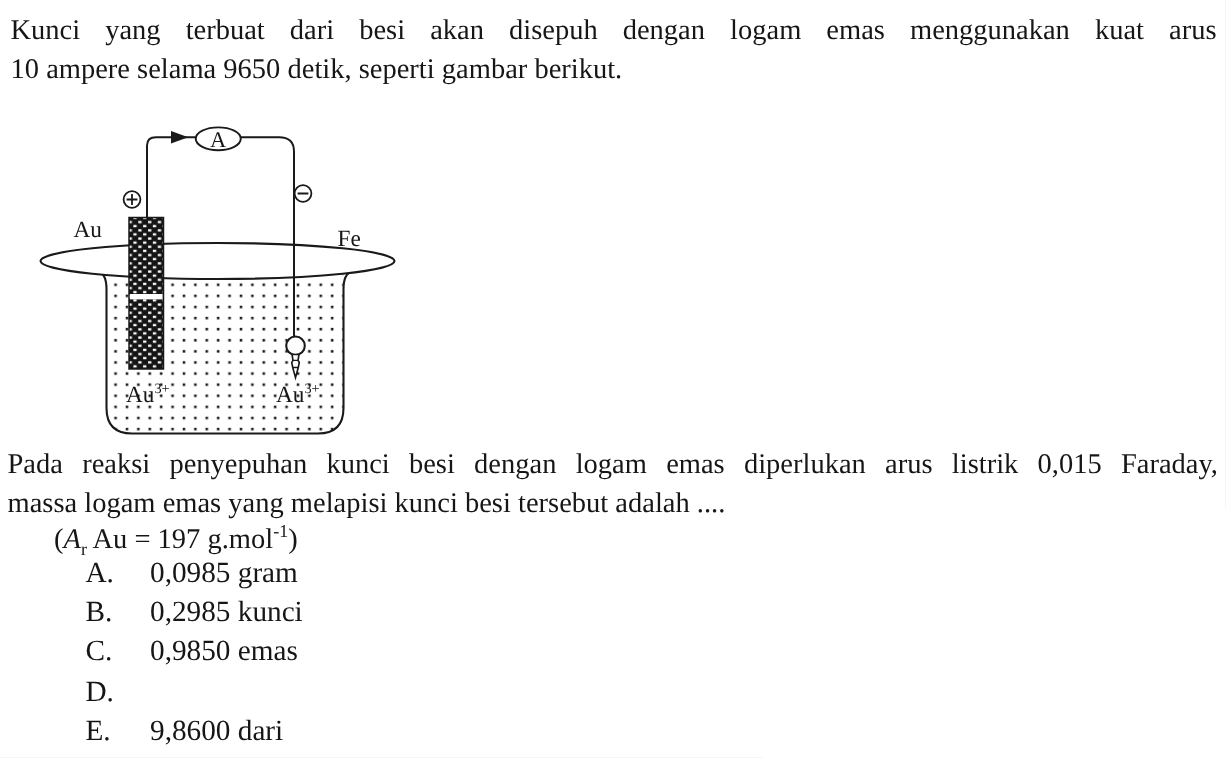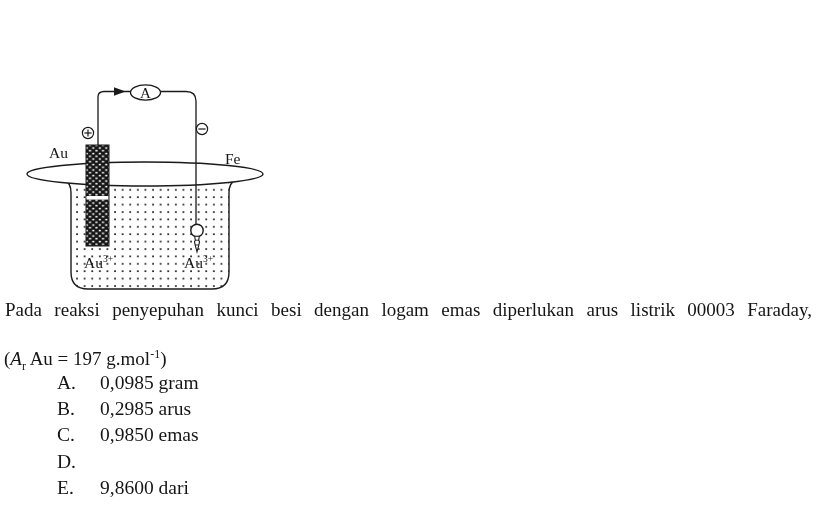--- a/index.html
+++ b/index.html
@@ -5,34 +5,38 @@
   html,body { margin:0; padding:0; }
   body { background:#e8e8e8; }
   .page {
     position:relative; width:817px; height:505px;
     background:#ffffff; color:#161616; overflow:hidden;
     font-family:"Liberation Serif", serif;
   }
   .para { position:absolute; font-size:19px; line-height:26px; }
   .line-justify { text-align:justify; text-align-last:justify; }
   .line-left { text-align:left; }
-  .formula { position:absolute; font-size:19px; }
+  .formula { position:absolute; font-size:19px;margin-left:32px; }
   .formula sub { font-size:12px; }
   .formula sup { font-size:12px; }
   .options { position:absolute; font-size:19.5px; line-height:26.2px; }
   .opt-row { display:flex; }
   .opt-letter { width:43px; flex:0 0 43px; }
   .diagram-wrap { position:absolute; left:20px; top:75px; width:260px; height:220px; }
   svg text { font-family:"Liberation Serif", serif; fill:#161616; }
 </style>
 </head>
 <body>
 
 <div class="page">
 
+  <div class="para" style="left:7px; top:8px; width:804px;">
+    <div class="line-justify">Kunci yang terbuat dari besi akan disepuh dengan logam emas menggunakan kuat arus</div>
+    <div class="line-left">10 ampere selama 9650 detik, seperti gambar berikut.</div>
+  </div>
 
   <div class="diagram-wrap">
     <svg width="260" height="220" viewBox="0 0 260 220">
       <defs>
         <pattern id="solDots" patternUnits="userSpaceOnUse" width="7.6" height="7.4">
           <rect x="3" y="3" width="1.7" height="1.7" fill="#1a1a1a"></rect>
         </pattern>
         <pattern id="rodChecker" patternUnits="userSpaceOnUse" width="6.5" height="5.5">
           <rect x="0" y="0" width="6.5" height="5.5" fill="#151515"></rect>
           <rect x="0.7" y="0.8" width="2.2" height="1.5" fill="#ffffff"></rect>
@@ -82,33 +86,34 @@
       </g>
 
       <text x="29" y="83" font-size="15.5">Au</text>
       <text x="205" y="89" font-size="15.5">Fe</text>
       <text x="64" y="193" font-size="15.5"><tspan>Au</tspan><tspan dy="-6" font-size="9.5">3+</tspan></text>
       <text x="164" y="193" font-size="15.5"><tspan>Au</tspan><tspan dy="-6" font-size="9.5">3+</tspan></text>
     </svg>
   </div>
 
   <div class="para" style="left:5px; top:297px; width:807px;">
-    <div class="line-justify">Pada reaksi penyepuhan kunci besi dengan logam emas diperlukan arus listrik 00003 Faraday,</div>
+    <div class="line-justify">Pada reaksi penyepuhan kunci besi dengan logam emas diperlukan arus listrik 0,015 Faraday,</div>
+    <div class="line-left">massa logam emas yang melapisi kunci besi tersebut adalah ....</div>
   </div>
 
   <div class="formula" style="left:4px; top:347px;"><span>(</span><i>A</i><sub>r</sub><span> Au = 197 g.mol</span><sup>-1</sup><span>)</span></div>
 
   <div class="options" style="left:57px; top:370px; width:300px;">
     <div class="opt-row">
       <span class="opt-letter">A.</span>
       <span>0,0985 gram</span>
     </div>
     <div class="opt-row">
       <span class="opt-letter">B.</span>
-      <span>0,2985 arus</span>
+      <span>0,2985 kunci</span>
     </div>
     <div class="opt-row">
       <span class="opt-letter">C.</span>
       <span>0,9850 emas</span>
     </div>
     <div class="opt-row">
       <span class="opt-letter">D.</span>
     </div>
     <div class="opt-row">
       <span class="opt-letter">E.</span>

